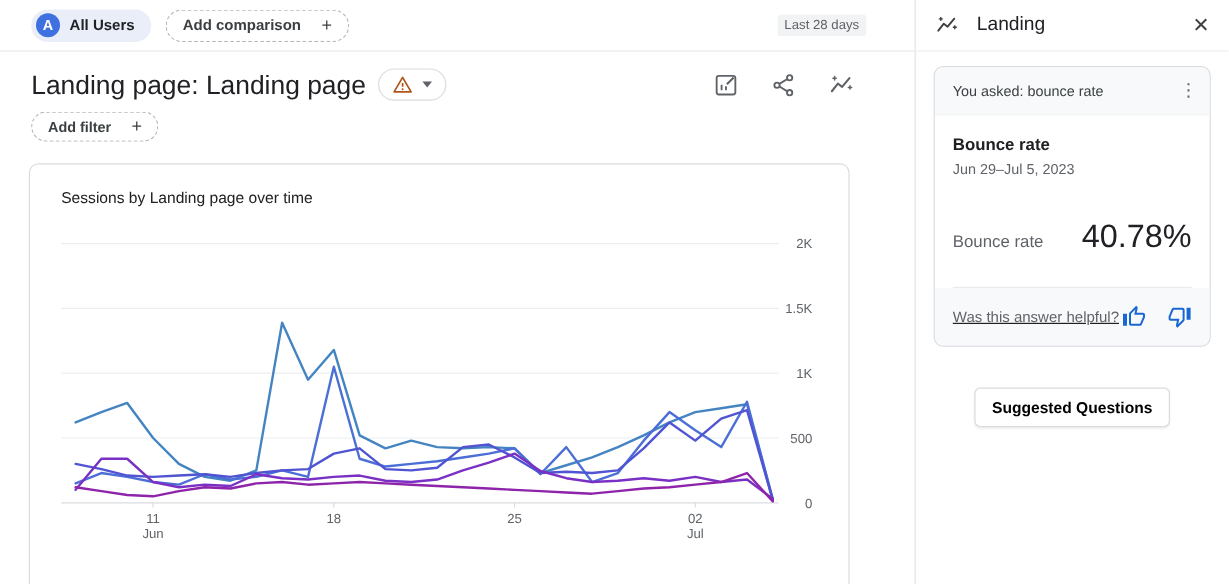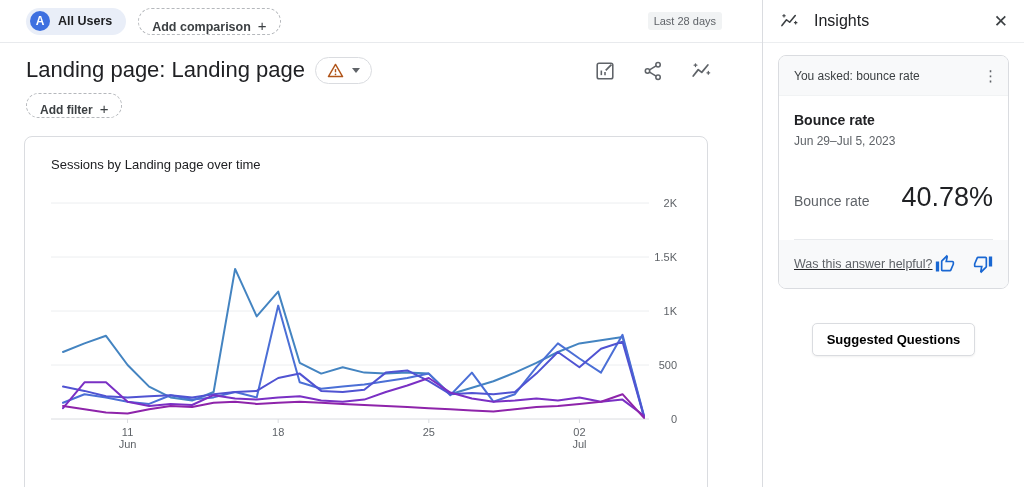--- a/index.html
+++ b/index.html
@@ -7,28 +7,28 @@
   body { font-family:"Liberation Sans", sans-serif; background:#fff; color:#202124; }
   .app { display:flex; width:1024px; height:487px; }
 
   
   .main { width:762px; height:487px; position:relative; background:#fff; }
 
   .topbar { height:43px; display:flex; align-items:center; padding:0 40px 0 26px; border-bottom:1px solid #e8eaed; }
   .chip-users { display:flex; align-items:center; gap:8px; background:#e9eef8; border-radius:14px; height:27px; padding:0 14px 0 4px; cursor:pointer; }
   .avatar { width:20px; height:20px; border-radius:50%; background:#3e70e0; color:#fff; font-size:12px; font-weight:bold; display:flex; align-items:center; justify-content:center; }
   .chip-users span.lbl { font-size:12.5px; font-weight:bold; color:#202124; }
-  .pill-dashed { display:inline-flex; align-items:flex-end; gap:7px; border:1px dashed #b5b8bc; border-radius:15px; height:27px; padding:0 13px; margin-left:12px; font-size:12.5px; font-weight:bold; color:#3c4043; background:#fff; cursor:pointer; }
+  .pill-dashed { display:inline-flex; align-items:center; gap:17px; border:1px dashed #b5b8bc; border-radius:15px; height:27px; padding:0 13px; margin-left:12px; font-size:12.5px; font-weight:bold; color:#3c4043; background:#fff; cursor:pointer; }
   .plus { font-size:15px; font-weight:normal; color:#3c4043; }
   .topbar-right { margin-left:auto; display:flex; align-items:center; gap:9px; }
   .badge-gray { background:#f1f3f4; color:#5f6368; font-size:11px; padding:3px 6px; border-radius:3px; }
   .date-range { font-size:14px; font-weight:bold; color:#202124; cursor:pointer; display:flex; align-items:center; gap:7px; }
   .caret { width:0; height:0; border-left:4px solid transparent; border-right:4px solid transparent; border-top:5px solid #5f6368; display:inline-block; }
 
-  .title-row { display:flex; padding:14px 50px 0 26px; }
+  .title-row { display:flex; align-items:center; padding:14px 50px 0 26px; }
   .page-title { font-size:22px; font-weight:normal; color:#202124; }
   .warn-pill { display:inline-flex; align-items:center; gap:8px; border:1px solid #dadce0; border-radius:14px; height:27px; padding:0 11px; margin-left:10px; cursor:pointer; background:#fff; }
   .header-icons { margin-left:auto; display:flex; align-items:center; gap:26px; }
   .hicon { width:22px; height:22px; cursor:pointer; }
   .filter-row { padding:9px 0 0 26px; }
   .filter-row .pill-dashed { margin-left:0; height:25px; font-size:12px; }
 
   
   .chart-card { margin:18px 0 0 24px; width:684px; height:380px; border:1px solid #dadce0; border-radius:8px; background:#fff; position:relative; }
   .chart-title { font-size:13px; color:#202124; padding:20px 0 0 26px; }
@@ -149,21 +149,21 @@
     </div>
   </div>
 
   <div class="panel">
     <div class="panel-header">
       <svg class="hicon" style="width:20px;height:20px" viewBox="0 0 24 24">
         <path d="M3.5 17.5 L9 10.5 L12.8 13.5 L19.5 5.5" fill="none" stroke="#3c4043" stroke-width="1.9" stroke-linecap="round" stroke-linejoin="round"></path>
         <path d="M6 4.2 v3 M4.5 5.7 h3" stroke="#3c4043" stroke-width="1.4" stroke-linecap="round"></path>
         <path d="M20 12.5 v3 M18.5 14 h3" stroke="#3c4043" stroke-width="1.4" stroke-linecap="round"></path>
       </svg>
-      <span class="panel-title">Insights</span>
+      <span class="panel-title">Landing</span>
       <span class="close-x">✕</span>
     </div>
 
     <div class="insight-card">
       <div class="card-strip">
         <span class="card-question">You asked: bounce rate</span>
         <span class="kebab">⋮</span>
       </div>
       <div class="card-body">
         <div class="card-title">Bounce rate</div>

